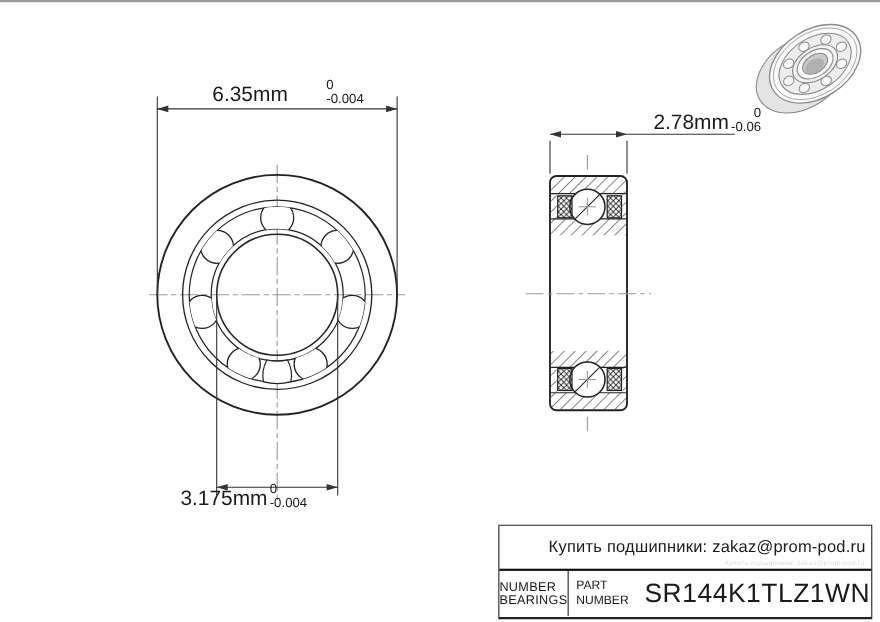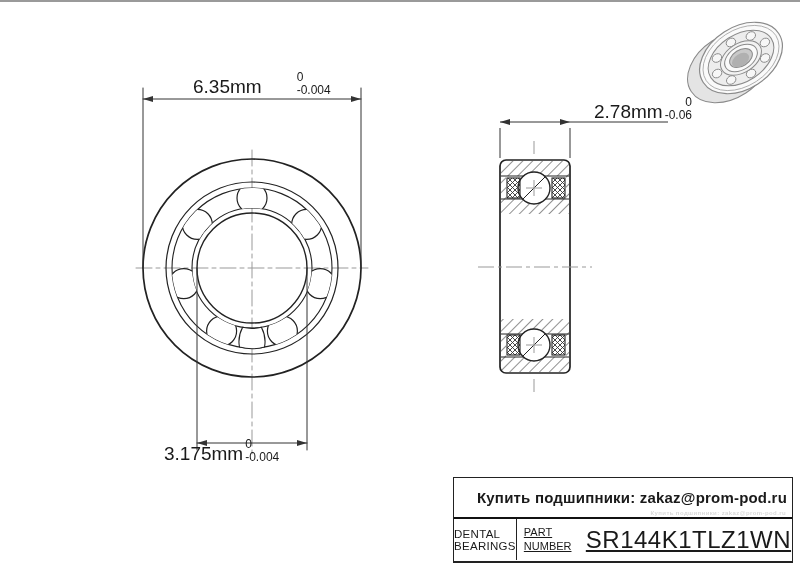--- a/index.html
+++ b/index.html
@@ -12,28 +12,28 @@
   .dim{position:absolute;display:flex;align-items:flex-start;white-space:nowrap;
        font-size:19px;line-height:1;color:#1a1a1a;}
   .dim .tol{display:flex;flex-direction:column;font-size:12px;line-height:1.05;
        margin-left:2px;transform:translateY(-6px);}
   .dim .tol i{font-style:normal;}
 
   
   .titleblock{position:absolute;left:453px;top:477px;width:340px;height:86px;
        border:1px solid #222;border-bottom-width:2px;box-sizing:border-box;background:#fff;}
   .tb-row1{position:relative;height:41px;border-bottom:2px solid #111;box-sizing:border-box;
-       display:flex;align-items:center;justify-content:flex-end;padding-right:5px;font-weight:bold;}
+       display:flex;align-items:center;justify-content:flex-end;padding-right:5px;}
   .tb-contact{font-size:15px;letter-spacing:.2px;}
   .tb-watermark{position:absolute;right:6px;bottom:1px;font-size:6px;color:rgba(0,0,0,.16);
        letter-spacing:.4px;pointer-events:none;}
   .tb-row2{display:flex;height:41px;}
   .tb-brand{width:121px;border-right:1px solid #222;box-sizing:border-box;
        display:flex;align-items:center;justify-content:center;font-size:11.5px;letter-spacing:.3px;}
-  .tb-part{flex:1;display:flex;align-items:center;text-decoration:underline;}
+  .tb-part{flex:1;display:flex;align-items:center;}
   .tb-part-label{width:62px;padding-left:7px;font-size:11px;line-height:1.25;}
   .tb-part-number{flex:1;text-align:center;font-size:24px;letter-spacing:.5px;padding-right:4px;}
 </style>
 </head>
 <body>
 
 <div class="top-edge"></div>
 
 <svg class="drawing" width="800" height="565" viewBox="0 0 800 565">
   <defs>
@@ -187,19 +187,19 @@
     <i>-0.004</i>
   </span>
 </div>
 
 <div class="titleblock">
   <div class="tb-row1">
     <span class="tb-contact">Купить подшипники: zakaz@prom-pod.ru</span>
     <span class="tb-watermark">Купить подшипники: zakaz@prom-pod.ru</span>
   </div>
   <div class="tb-row2">
-    <div class="tb-brand">DENTAL BEARINGS</div>
+    <div class="tb-brand">NUMBER BEARINGS</div>
     <div class="tb-part">
       <span class="tb-part-label">PART NUMBER</span>
       <span class="tb-part-number">SR144K1TLZ1WN</span>
     </div>
   </div>
 </div>
 
 </body></html>

